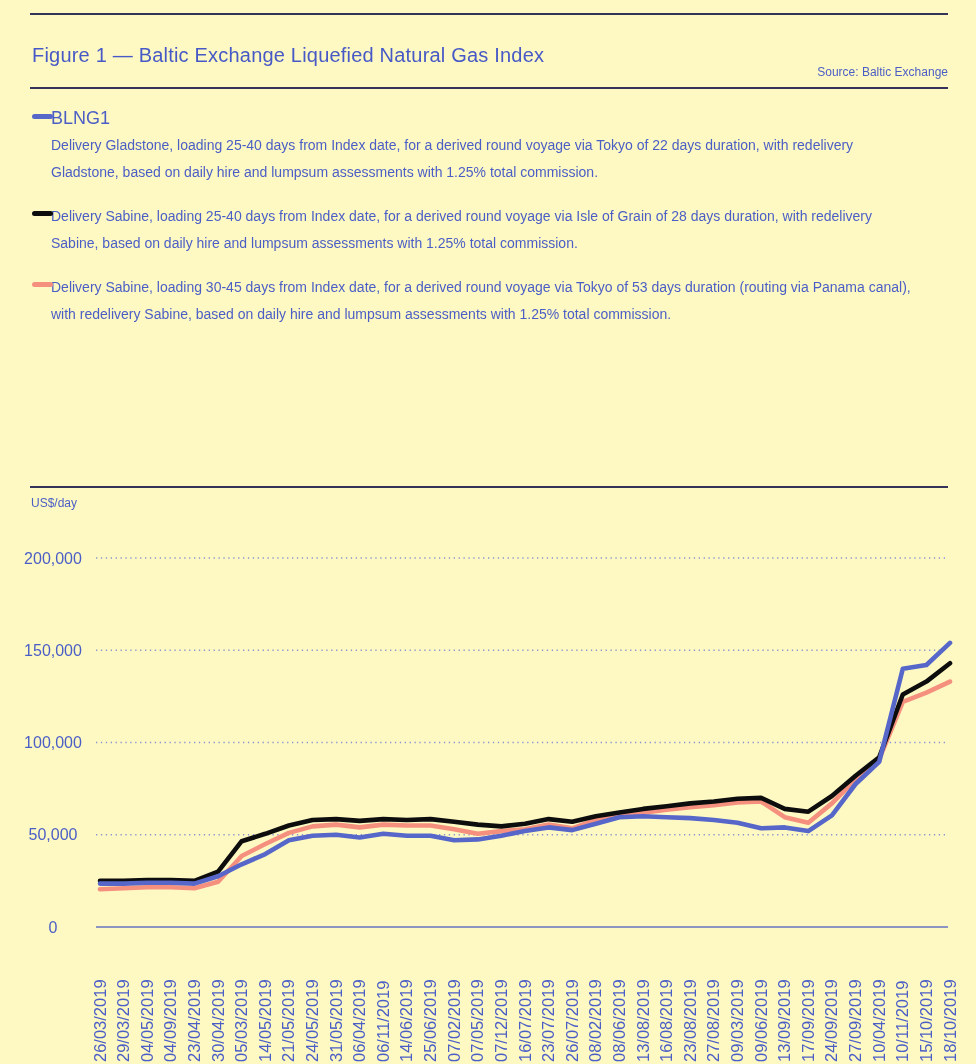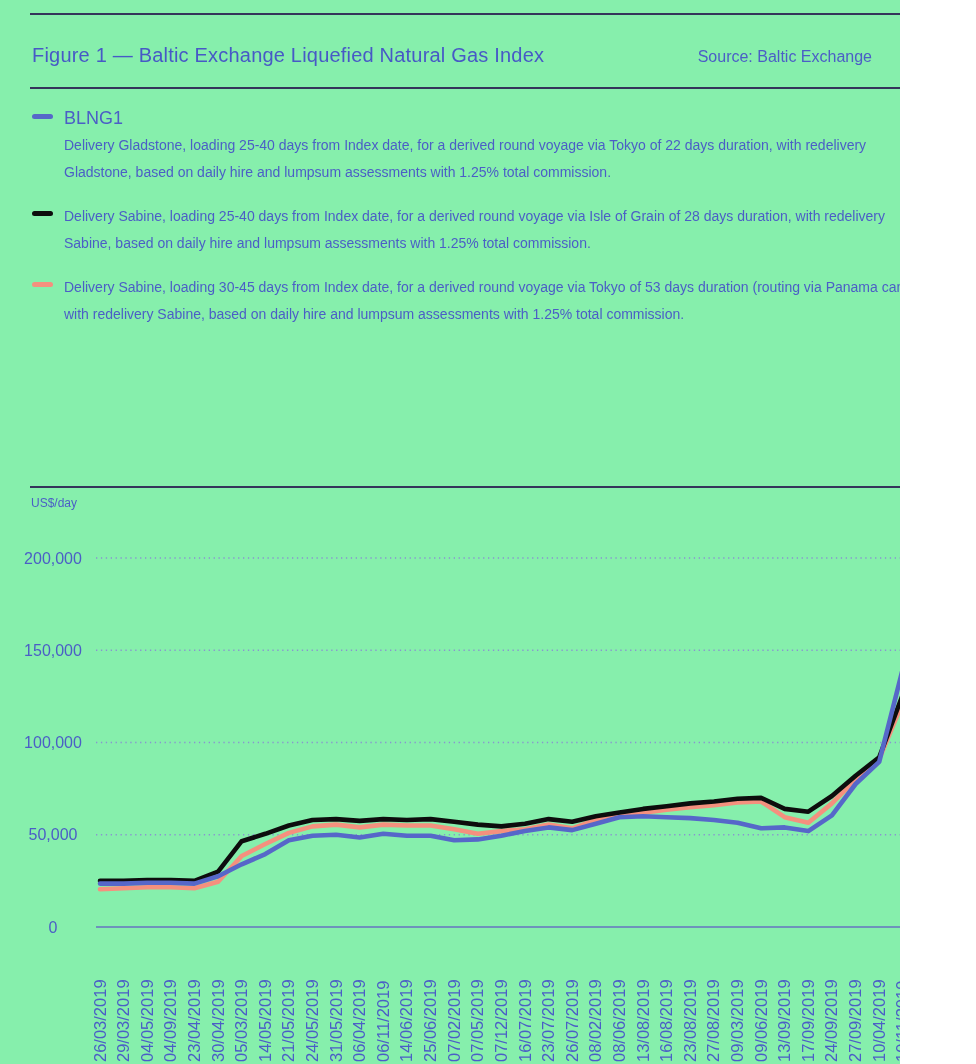--- a/index.html
+++ b/index.html
@@ -1,30 +1,30 @@
 <!DOCTYPE html>
 <html><head>
 <meta charset="utf-8">
 <style>
   html,body{margin:0;padding:0;background:#ffffff;}
   .page{
-    position:relative;width:900px;height:1064px;background:#86efac;
+    position:relative;width:976px;height:1064px;background:#fef9c3;
     font-family:"Liberation Sans",sans-serif;color:#4b5ec6;overflow:hidden;
   }
   .rule{position:absolute;left:30px;width:918px;height:2px;background:#34345a;}
   .rule-top{top:13px;}
   .rule-under-title{top:87px;}
   .rule-above-chart{top:486px;}
   .figure-title{
     position:absolute;left:32px;top:44px;margin:0;
     font-size:20px;font-weight:400;letter-spacing:.2px;color:#4759c6;
   }
-  .source-label{position:absolute;right:28px;top:48px;font-size:16px;color:#4b5ec6;text-align:center;}
+  .source-label{position:absolute;right:28px;top:65px;font-size:12px;color:#4b5ec6;text-align:center;}
   .legend{position:absolute;left:0;top:106px;width:976px;}
-  .legend-item{position:relative;padding-left:64px;margin-bottom:17px;}
+  .legend-item{position:relative;padding-left:51px;margin-bottom:17px;}
   .legend-swatch{position:absolute;left:32px;top:8px;width:21px;height:5px;border-radius:2.5px;}
   .legend-name{font-size:18px;line-height:24px;}
   .legend-desc{font-size:14px;line-height:27px;max-width:860px;margin-top:2px;}
   .y-axis-title{position:absolute;left:31px;top:496px;font-size:12px;}
   .chart-svg{position:absolute;left:0;top:490px;}
 </style>
 </head>
 <body>
 
 <div class="page">

